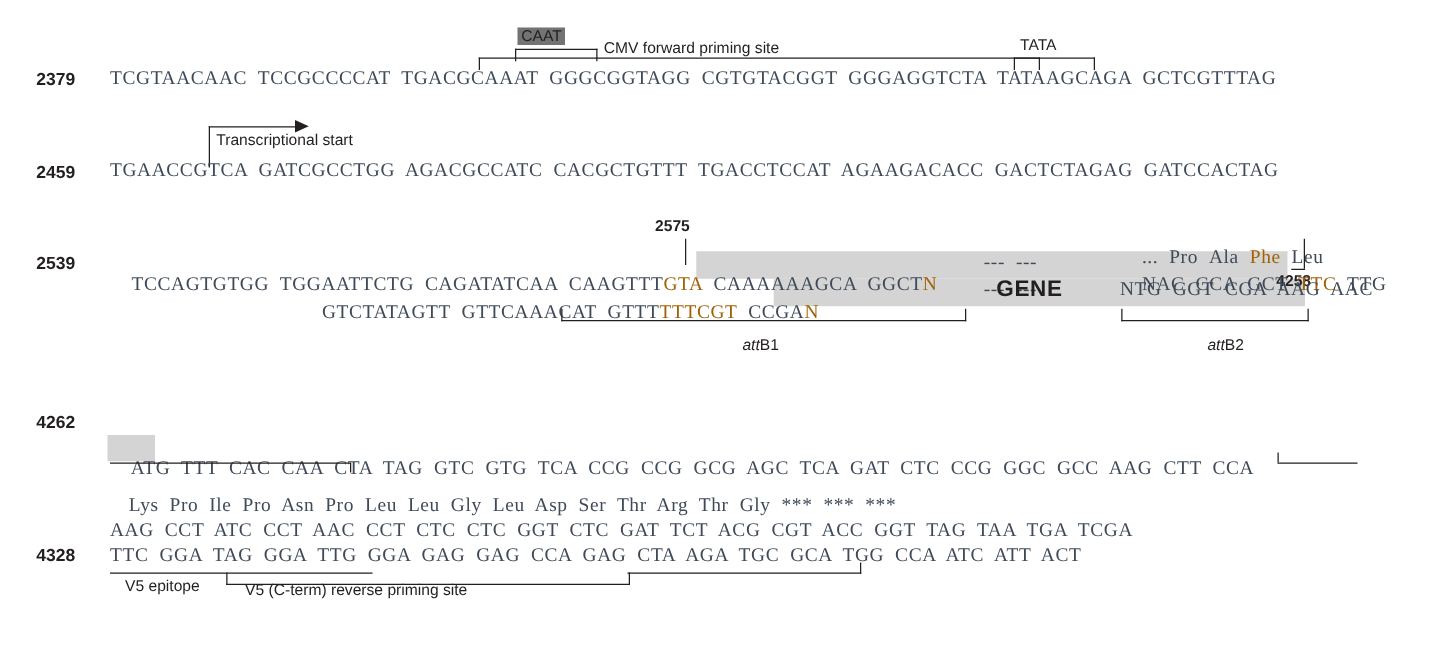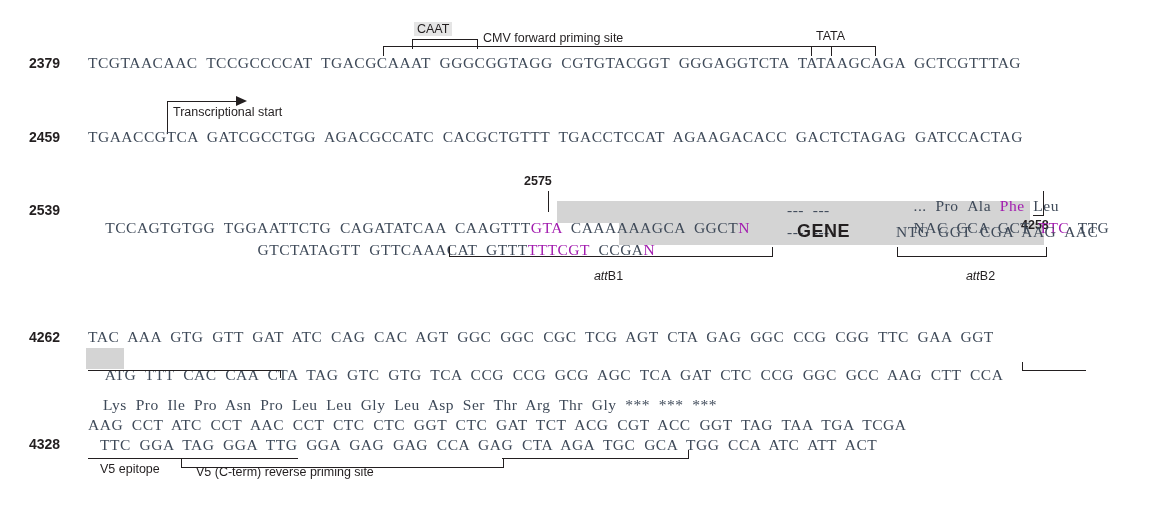--- a/index.html
+++ b/index.html
@@ -10,21 +10,21 @@
   }
   
   .abs{position:absolute;}
   .seq{
     font-family:"Liberation Serif", serif;
     font-size:15.5px;
     letter-spacing:0.5px;
     white-space:pre;
     color:#3f4a59;
   }
-  .seq .blue{color:#a21caf;}
+  .seq .blue{color:#a16207;}
   .lbl{
     font-family:"Liberation Sans", sans-serif;
     font-size:12.5px;
     color:#231f20;
     white-space:pre;
   }
   .num{
     font-family:"Liberation Sans", sans-serif;
     font-size:14px;
     font-weight:bold;
@@ -61,21 +61,21 @@
 </style>
 </head>
 <body>
 
 <div class="abs" style="left:0;top:0;width:1100px;height:95px;">
 
   <div class="brk" style="left:383px;top:46px;width:447px;"></div>
   <div class="lbl" style="position:absolute;left:478px;top:31px;background:#fff;padding:0 5px;">CMV forward priming site</div>
 
   <div class="brk" style="left:412px;top:39px;width:64px;"></div>
-  <div class="lbl" style="position:absolute;left:414px;top:22px;background:#e5e5e5;padding:0 3px;">CAAT</div>
+  <div class="lbl" style="position:absolute;left:414px;top:22px;background:#737373;padding:0 3px;">CAAT</div>
 
   <div class="brk" style="left:811px;top:46px;width:63px;"></div>
   <div class="lbl" style="position:absolute;left:813px;top:29px;background:#fff;padding:0 3px;">TATA</div>
 
   <div class="num abs" style="left:29px;top:55px;">2379</div>
   <div class="seq abs" style="left:88px;top:54px;">TCGTAACAAC  TCCGCCCCAT  TGACGCAAAT  GGGCGGTAGG  CGTGTACGGT  GGGAGGTCTA  TATAAGCAGA  GCTCGTTTAG</div>
 </div>
 
 <div class="abs" style="left:0;top:88px;width:924px;height:75px;">
 
@@ -136,41 +136,40 @@
   <div class="brk-down" style="left:897px;top:82px;width:148px;"></div>
   <div class="lbl abs" style="left:952px;top:90px;">
     <span class="ital">att</span><span>B2</span>
   </div>
 </div>
 
 <div class="abs" style="left:0;top:298px;width:1152px;height:85px;">
 
   <div class="num abs" style="left:29px;top:31px;">4262</div>
 
-  <div class="seq abs" style="left:88px;top:30px;">TAC  AAA  GTG  GTT  GAT  ATC  CAG  CAC  AGT  GGC  GGC  CGC  TCG  AGT  CTA  GAG  GGC  CCG  CGG  TTC  GAA  GGT</div>
 
   <div class="grey" style="left:86px;top:50px;width:38px;height:21px;"></div>
   <div class="seq abs" style="left:88px;top:50px;">
     <span>ATG</span><span>  TTT  CAC  CAA  CTA  TAG  GTC  GTG  TCA  CCG  CCG  GCG  AGC  TCA  GAT  CTC  CCG  GGC  GCC  AAG  CTT  CCA</span>
   </div>
 
   <div class="htick" style="left:88px;top:72px;width:192px;"></div>
   <div class="vtick" style="left:280px;top:72px;height:8px;"></div>
 
   <div class="vtick" style="left:1022px;top:64px;height:8px;"></div>
   <div class="htick" style="left:1022px;top:72px;width:64px;"></div>
 </div>
 
 <div class="abs" style="left:0;top:388px;width:1152px;height:110px;">
 
   <div class="num abs" style="left:29px;top:48px;">4328</div>
 
   <div class="seq abs" style="left:88px;top:8px;margin-left:15px;">Lys  Pro  Ile  Pro  Asn  Pro  Leu  Leu  Gly  Leu  Asp  Ser  Thr  Arg  Thr  Gly  ***  ***  ***</div>
   <div class="seq abs" style="left:88px;top:28px;">AAG  CCT  ATC  CCT  AAC  CCT  CTC  CTC  GGT  CTC  GAT  TCT  ACG  CGT  ACC  GGT  TAG  TAA  TGA  TCGA</div>
-  <div class="seq abs" style="left:88px;top:48px;margin-left:12px;">TTC  GGA  TAG  GGA  TTG  GGA  GAG  GAG  CCA  GAG  CTA  AGA  TGC  GCA  TGG  CCA  ATC  ATT  ACT</div>
+  <div class="seq abs" style="left:88px;top:48px;">TTC  GGA  TAG  GGA  TTG  GGA  GAG  GAG  CCA  GAG  CTA  AGA  TGC  GCA  TGG  CCA  ATC  ATT  ACT</div>
 
   <div class="htick" style="left:88px;top:70px;width:210px;"></div>
   <div class="lbl abs" style="left:100px;top:74px;">V5 epitope</div>
 
   <div class="brk-down" style="left:181px;top:70px;width:321px;"></div>
   <div class="lbl abs" style="left:196px;top:77px;">V5 (C-term) reverse priming site</div>
 
   <div class="htick" style="left:502px;top:70px;width:187px;"></div>
   <div class="vtick" style="left:688px;top:62px;height:9px;"></div>
 </div>

